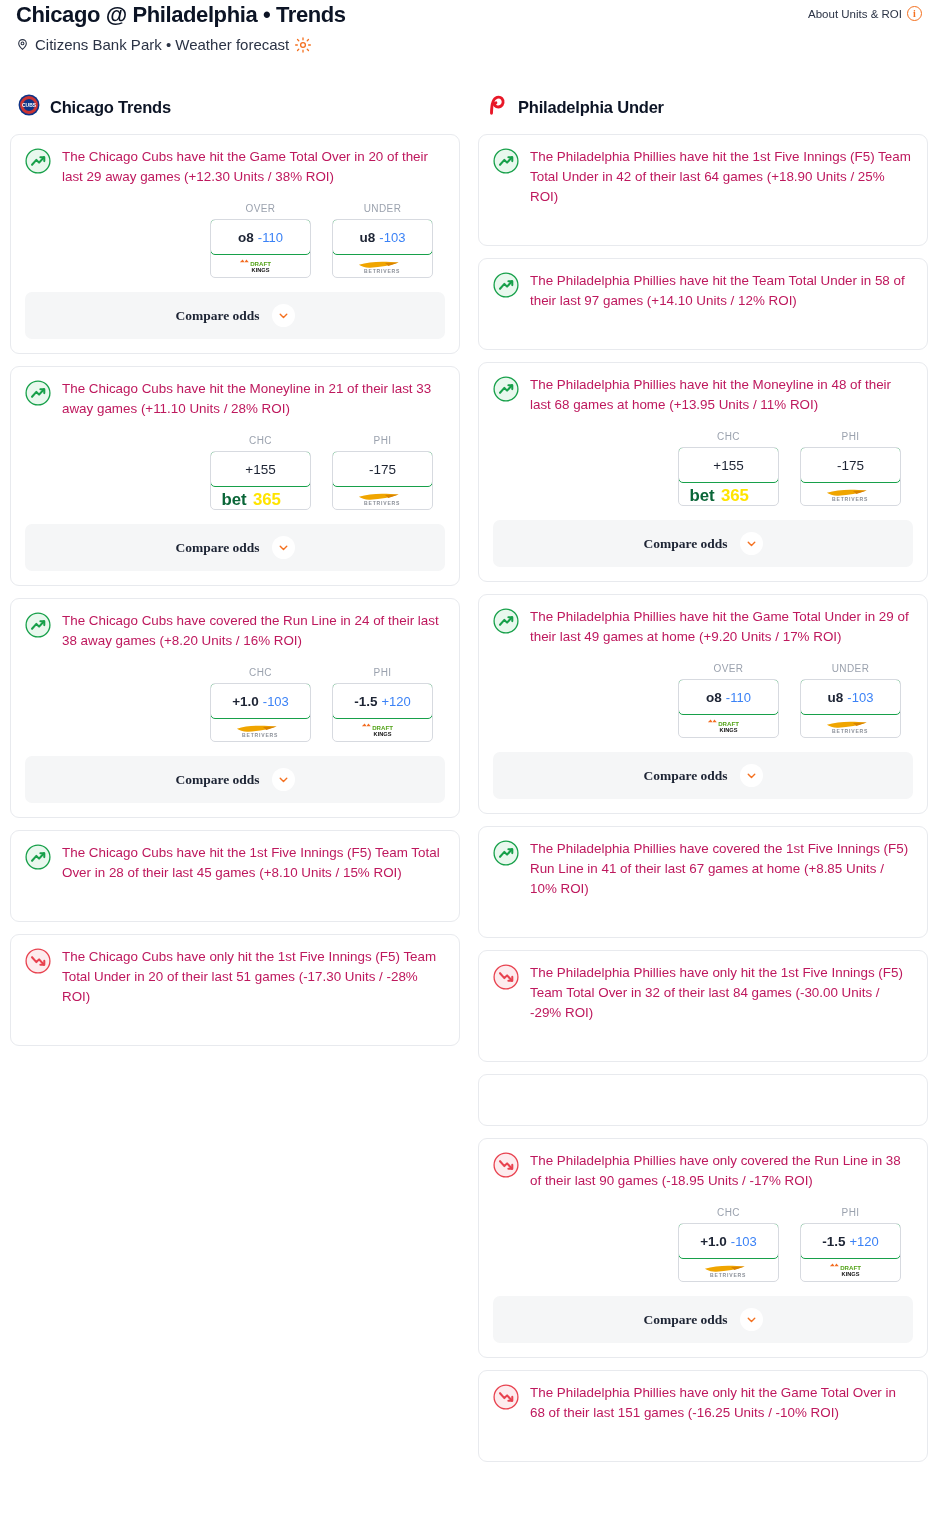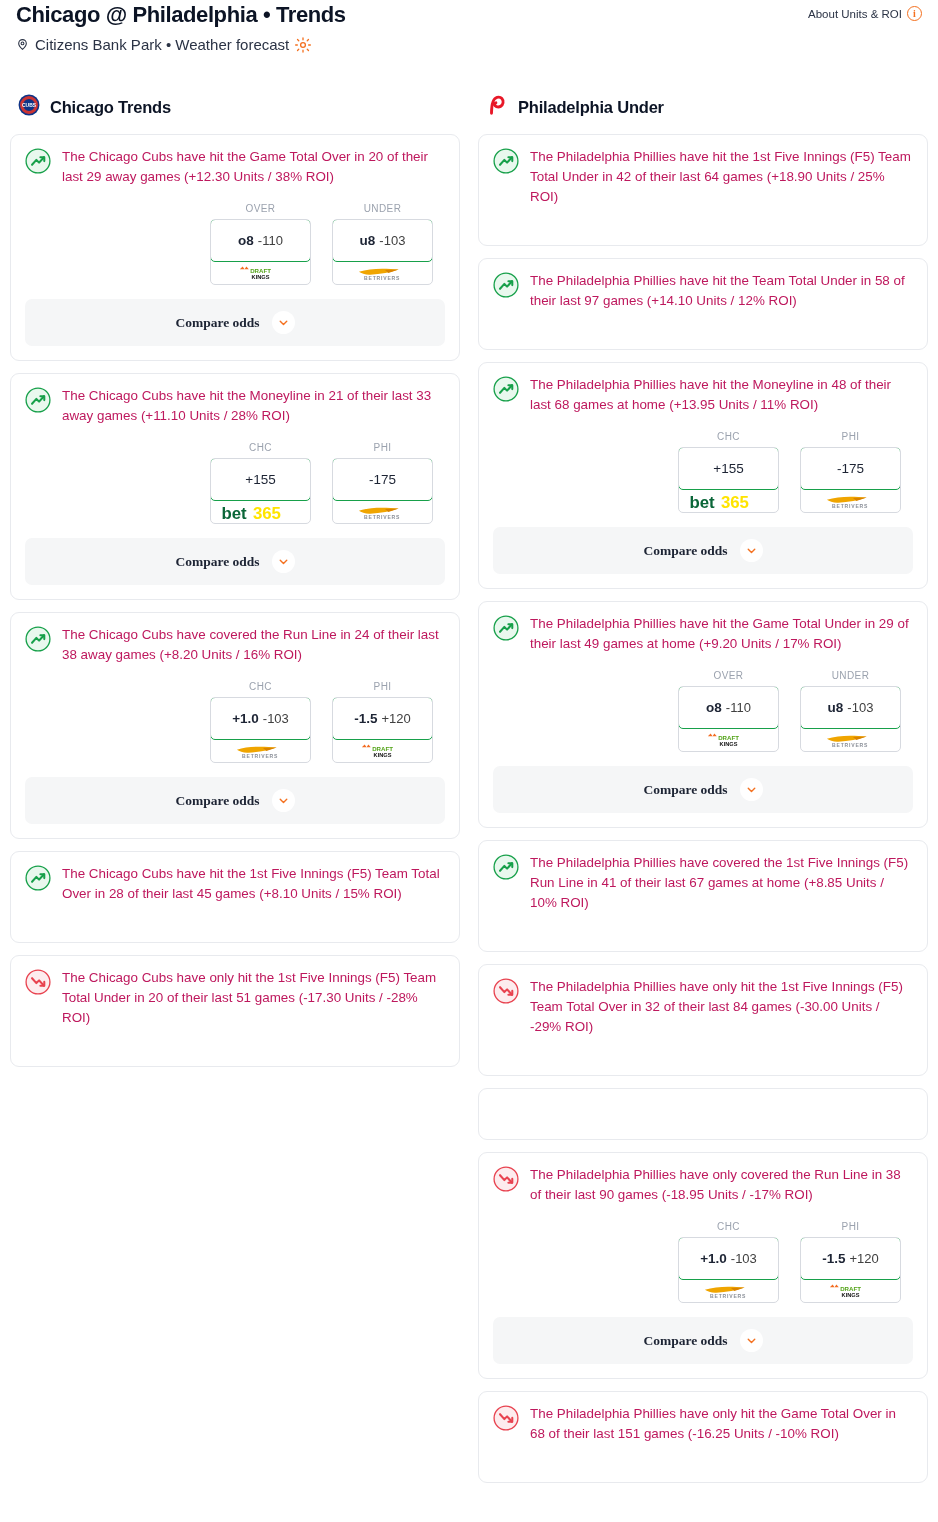--- a/index.html
+++ b/index.html
@@ -61,26 +61,26 @@
   
   .odds-row { display: flex; justify-content: flex-end; gap: 21px; margin-top: 16px; padding-right: 12px; }
   .odds-col { width: 101px; }
   .odds-label {
     text-align: center; font-size: 10px; color: #9ba2ae;
     letter-spacing: 0.4px; margin-bottom: 5px;
   }
   .odds-box { border: 1px solid #d7dae0; border-radius: 5px; overflow: hidden; background:#fff; }
   .odds-value {
     border: 1px solid #17a04a; border-radius: 5px;
-    background: #fff; height: 43px;
+    background: #fff; height: 36px;
     display: flex; align-items: center; justify-content: center; gap: 4px;
     margin: -1px;
   }
   .odds-value .main { font-size: 13.5px; font-weight: bold; color: #1d2434; }
-  .odds-value .sub  { font-size: 13px; color: #404040; }
+  .odds-value .sub  { font-size: 13px; color: #3b82f6; }
   .odds-value .solo { font-size: 13.5px; color: #1d2434; }
   .book-strip { height: 23px; display: flex; align-items: center; justify-content: center; }
   .book-logo { height: 15px; }
 
   
   .compare-odds {
     margin-top: 14px;
     background: #f5f6f7; border-radius: 7px;
     height: 47px; display: flex; align-items: center; justify-content: center; gap: 12px;
     cursor: pointer;

